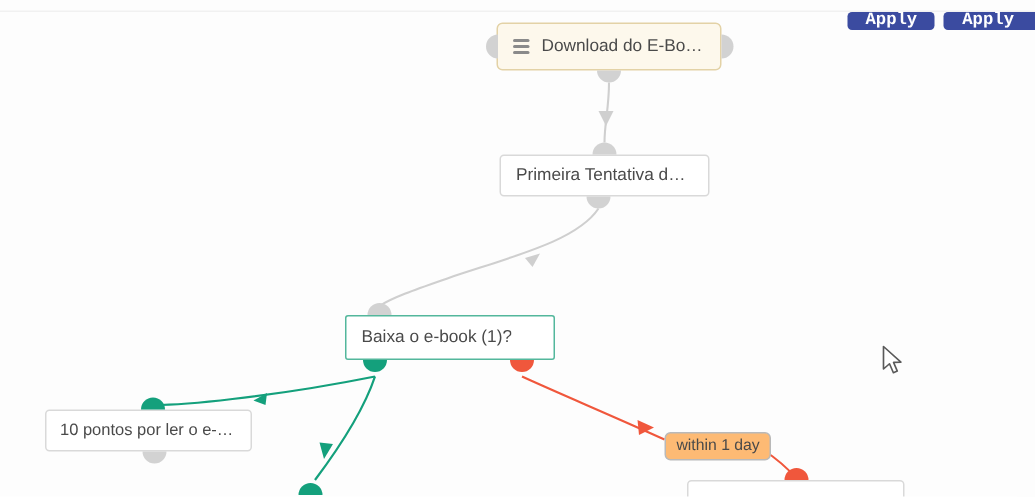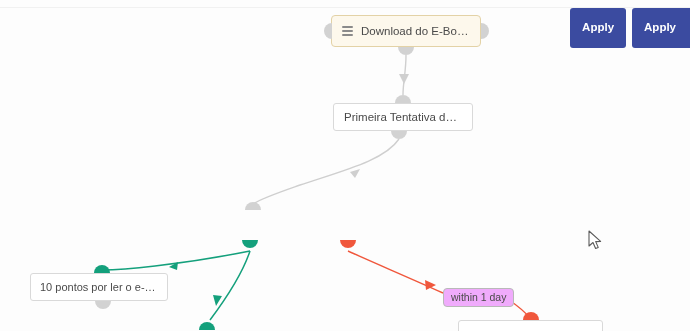--- a/index.html
+++ b/index.html
@@ -131,21 +131,21 @@
   }
   .h-left { border-radius: 9px 0 0 9px; }
   .h-right { border-radius: 0 9px 9px 0; }
   .h-gray   { background: #d2d2d2; }
   .h-teal   { background: #14a07c; }
   .h-red    { background: #f0573c; }
 
   
   .edge-label {
     position: absolute;
-    background: #f0abfc;
+    background: #fdba74;
     border: 1px solid #b9b9b9;
     border-radius: 4px;
     font-size: 10.5px;
     color: #4a4a4a;
     padding: 3px 7px 3px 7px;
     line-height: 1;
     white-space: nowrap;
     z-index: 7;
   }
   #label-within { left: 443px; top: 288px; }
@@ -157,23 +157,23 @@
     display: flex;
     gap: 6px;
     z-index: 20;
   }
   .btn {
     background: #3b4ba0;
     color: #ffffff;
     border: none;
     border-radius: 3px;
     font-size: 11.5px;
-    font-family: Liberation Sans, sans-serif;
+    font-family: Liberation Mono, monospace;
     font-weight: bold;
-    padding: 14px 12px;
+    padding: 0 12px;
     line-height: 1;
     cursor: pointer;
     white-space: nowrap;
   }
   #btn-close { border-radius: 3px 0 0 3px; padding-right: 14px; }
 
   
   #cursor {
     position: absolute;
     left: 588px; top: 230px;
@@ -218,20 +218,23 @@
   <div class="handle handle-side h-left h-gray" style="left:324px; top:23px;"></div>
   <div class="handle handle-side h-right h-gray" style="left:481px; top:23px;"></div>
   <div class="handle handle-bottom h-gray" style="left:398px; top:47px;"></div>
 
   <div class="node" id="node-primeira">
     <span class="label">Primeira Tentativa de Ent...</span>
   </div>
   <div class="handle handle-top h-gray" style="left:395px; top:95px;"></div>
   <div class="handle handle-bottom h-gray" style="left:391px; top:131px;"></div>
 
+  <div class="node" id="node-baixa">
+    <span class="label">Baixa o e-book (1)?</span>
+  </div>
   <div class="handle handle-top h-gray" style="left:245px; top:202px;"></div>
   <div class="handle handle-bottom h-teal" style="left:242px; top:240px;"></div>
   <div class="handle handle-bottom h-red" style="left:340px; top:240px;"></div>
 
   <div class="node" id="node-pontos">
     <span class="label">10 pontos por ler o e-book</span>
   </div>
   <div class="handle handle-top h-teal" style="left:94px; top:265px;"></div>
   <div class="handle handle-bottom h-gray" style="left:95px; top:301px;"></div>
 

